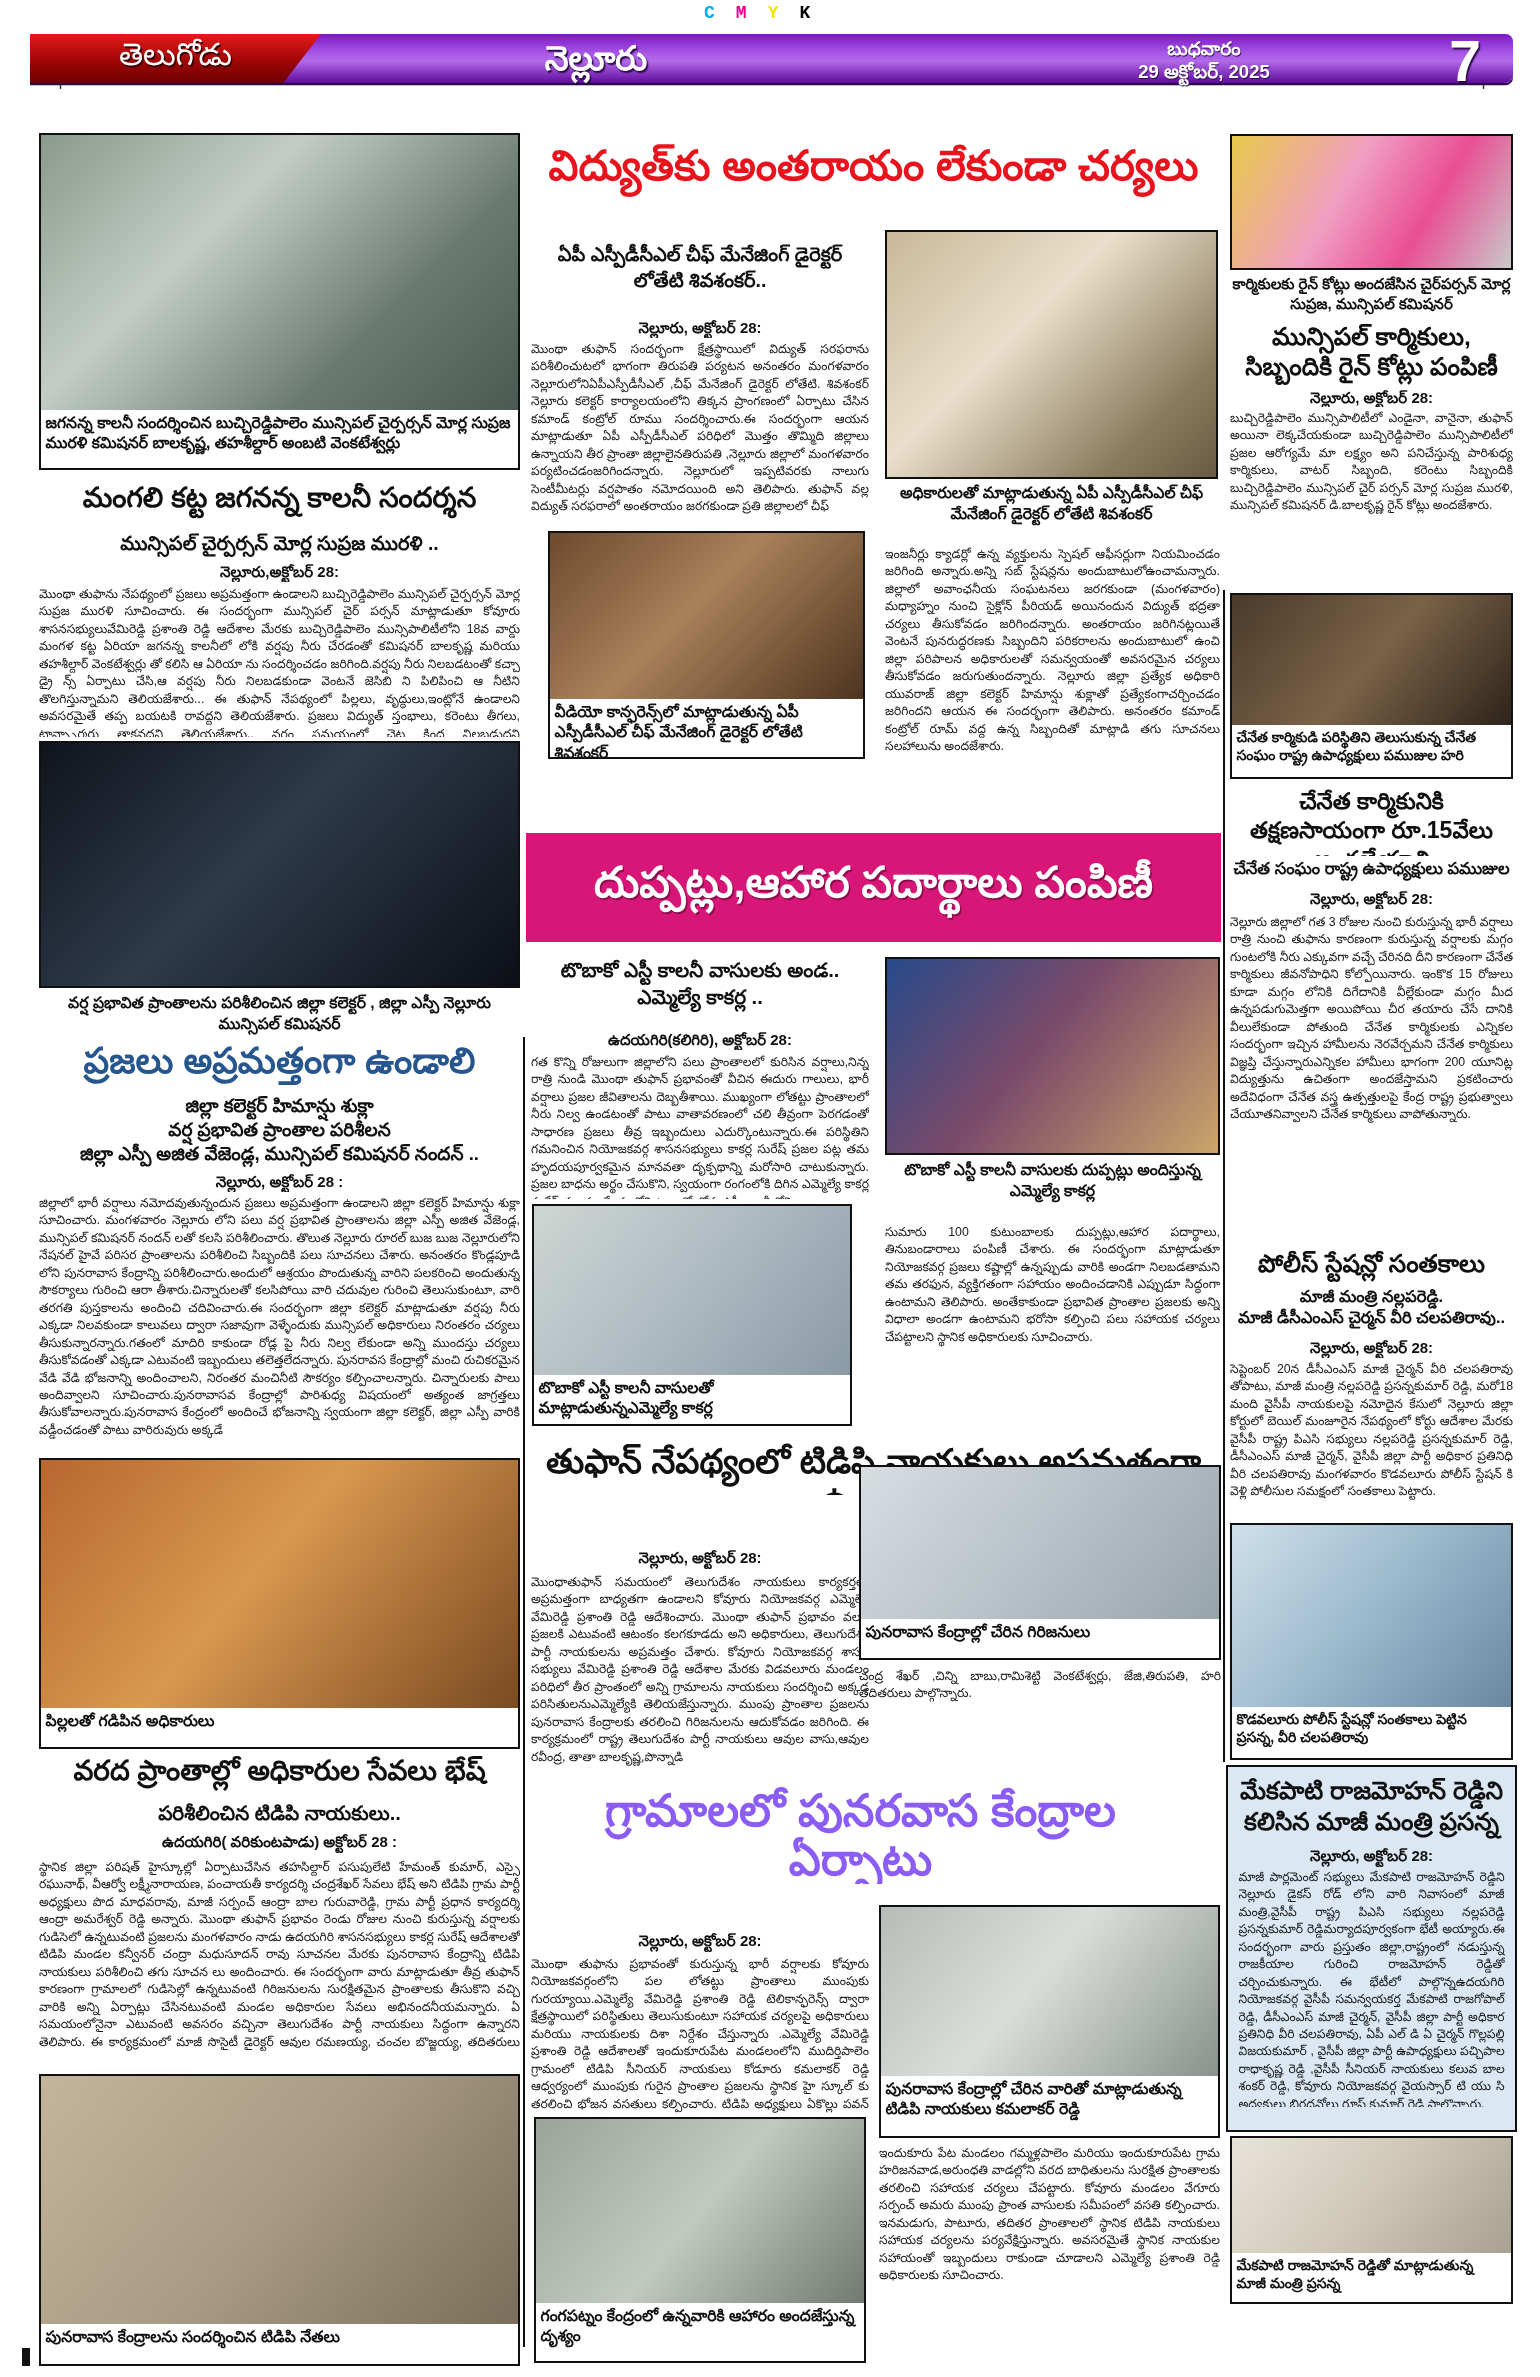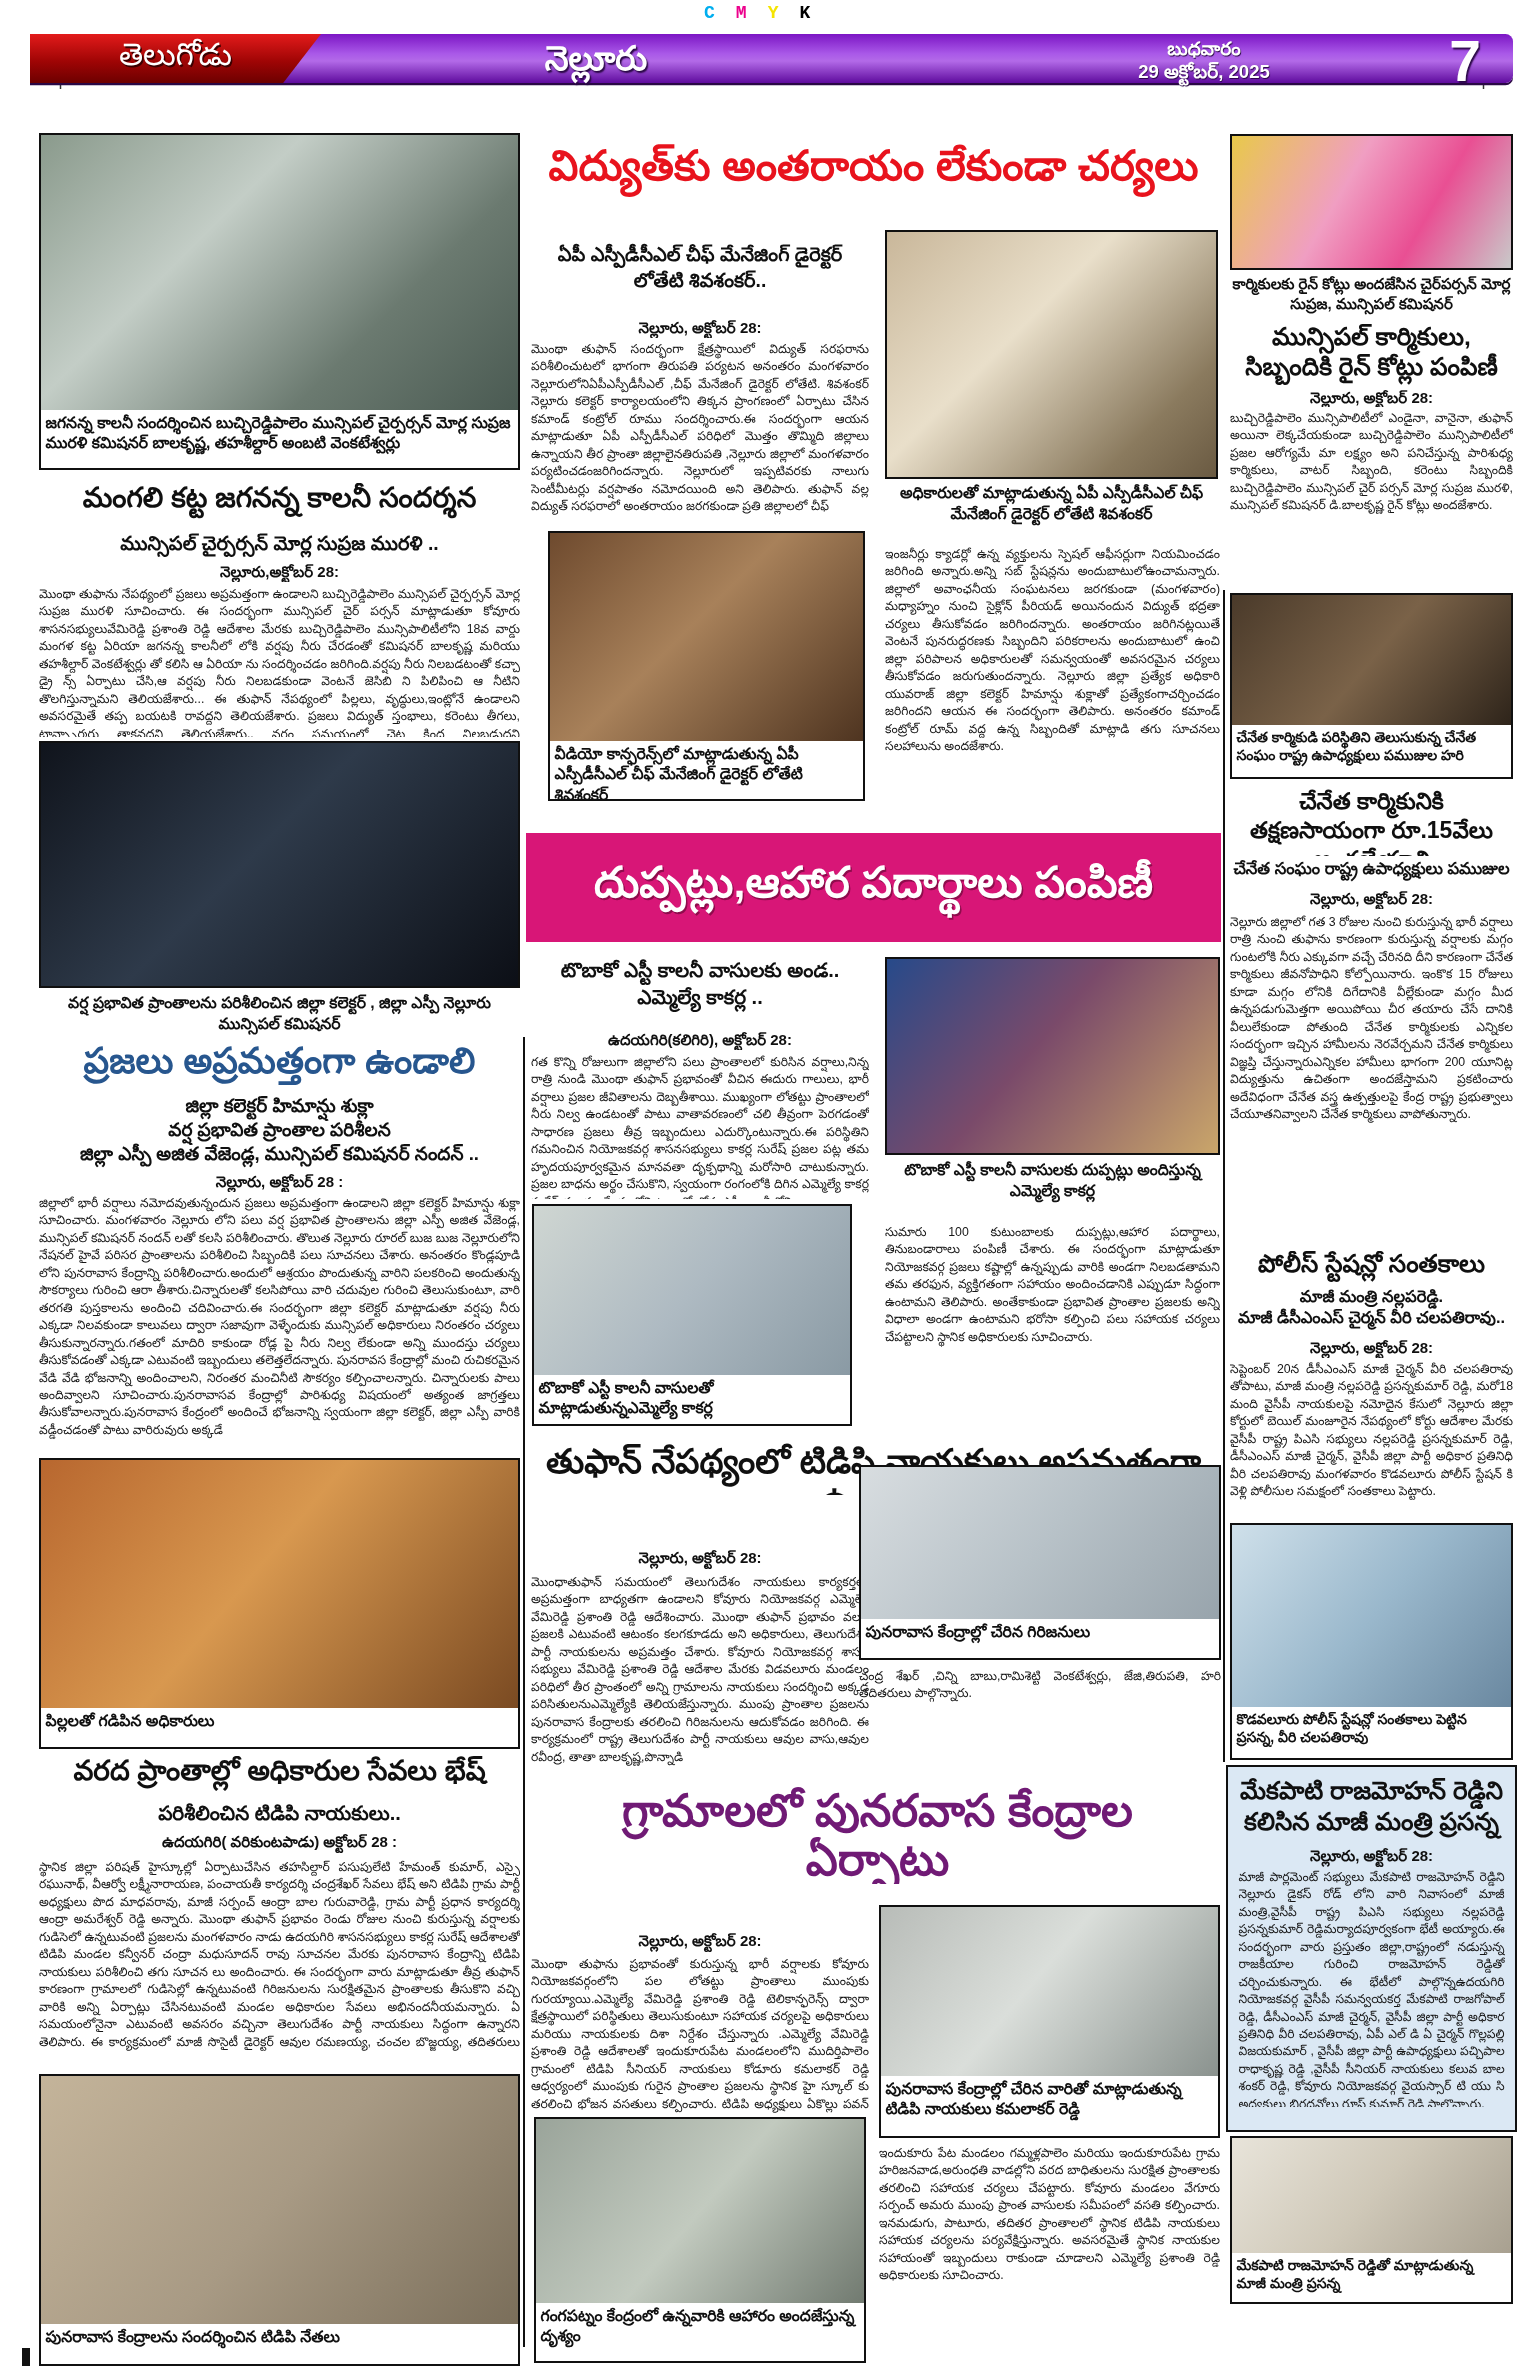--- a/index.html
+++ b/index.html
@@ -102,21 +102,21 @@
   </div>
 
   <div class="abs hl" style="left:526px;top:143px;width:695px;height:78px;font-size:42px;color:#e8131d;">విద్యుత్‌కు అంతరాయం లేకుండా చర్యలు</div>
   <div class="abs sub" style="left:531px;top:241px;width:338px;height:64px;font-size:19.4px;line-height:1.35;">ఏపీ ఎస్పీడీసీఎల్ చీఫ్ మేనేజింగ్ డైరెక్టర్
 లోతేటి శివశంకర్..</div>
   <div class="abs date" style="left:531px;top:319px;width:338px;height:19.4px;">నెల్లూరు, అక్టోబర్ 28:</div>
   <div class="abs body" style="left:531px;top:341px;width:338px;height:183px;">మొంథా తుఫాన్ సందర్భంగా క్షేత్రస్థాయిలో విద్యుత్ సరఫరాను పరిశీలించుటలో భాగంగా తిరుపతి పర్యటన అనంతరం మంగళవారం నెల్లూరులోనిఏపీఎస్పీడీసీఎల్ ,చీఫ్ మేనేజింగ్ డైరెక్టర్ లోతేటి. శివశంకర్ నెల్లూరు కలెక్టర్ కార్యాలయంలోని తిక్కన ప్రాంగణంలో ఏర్పాటు చేసిన కమాండ్ కంట్రోల్ రూము సందర్శించారు.ఈ సందర్భంగా ఆయన మాట్లాడుతూ ఏపీ ఎస్పీడీసీఎల్ పరిధిలో మొత్తం తొమ్మిది జిల్లాలు ఉన్నాయని తీర ప్రాంతా జిల్లాలైనతిరుపతి ,నెల్లూరు జిల్లాలో మంగళవారం పర్యటించడంజరిగిందన్నారు. నెల్లూరులో ఇప్పటివరకు నాలుగు సెంటీమీటర్లు వర్షపాతం నమోదయింది అని తెలిపారు. తుఫాన్ వల్ల విద్యుత్ సరఫరాలో అంతరాయం జరగకుండా ప్రతి జిల్లాలలో చీఫ్</div>
   <div class="abs pframe g-meet" style="left:885px;top:230px;width:333px;height:249px;"></div>
   <div class="abs cap" style="left:885px;top:483px;width:333px;height:57px;">అధికారులతో మాట్లాడుతున్న ఏపీ ఎస్పీడీసీఎల్ చీఫ్ మేనేజింగ్ డైరెక్టర్ లోతేటి శివశంకర్</div>
   <div class="abs body" style="left:885px;top:546px;width:335px;height:337px;">ఇంజనీర్లు క్యాడర్లో ఉన్న వ్యక్తులను స్పెషల్ ఆఫీసర్లుగా నియమించడం జరిగింది అన్నారు.అన్ని సబ్ స్టేషన్లను అందుబాటులోఉంచామన్నారు. జిల్లాలో అవాంఛనీయ సంఘటనలు జరగకుండా (మంగళవారం) మధ్యాహ్నం నుంచి సైక్లోన్ పీరియడ్ అయినందున విద్యుత్ భద్రతా చర్యలు తీసుకోవడం జరిగిందన్నారు. అంతరాయం జరిగినట్లయితే వెంటనే పునరుద్ధరణకు సిబ్బందిని పరికరాలను అందుబాటులో ఉంచి జిల్లా పరిపాలన అధికారులతో సమన్వయంతో అవసరమైన చర్యలు తీసుకోవడం జరుగుతుందన్నారు. నెల్లూరు జిల్లా ప్రత్యేక అధికారి యువరాజ్ జిల్లా కలెక్టర్ హిమాన్షు శుక్లాతో ప్రత్యేకంగాచర్చించడం జరిగిందని ఆయన ఈ సందర్భంగా తెలిపారు. అనంతరం కమాండ్ కంట్రోల్ రూమ్ వద్ద ఉన్న సిబ్బందితో మాట్లాడి తగు సూచనలు సలహాలును అందజేశారు.</div>
-  <div class="abs pbox" style="left:548px;top:531px;width:317px;height:270px;">
+  <div class="abs pbox" style="left:548px;top:531px;width:317px;height:228px;">
     <div class="ph g-video"></div>
     <div class="pcap" style="height:52px;">వీడియో కాన్ఫరెన్స్‌లో మాట్లాడుతున్న ఏపీ ఎస్పీడీసీఎల్ చీఫ్ మేనేజింగ్ డైరెక్టర్ లోతేటి శివశంకర్</div>
   </div>
 
   <div class="abs" style="left:526px;top:833px;width:695px;height:109px;background:#d81677;display:flex;align-items:center;justify-content:center;">
     <span style="color:#ffffff;font-weight:bold;font-size:43px;text-shadow:1.5px 1.5px 0 #8e0c4c;">దుప్పట్లు,ఆహార పదార్థాలు పంపిణీ</span>
   </div>
   <div class="abs sub" style="left:531px;top:957px;width:338px;height:63px;font-size:20px;line-height:1.35;">టొబాకో ఎస్టీ కాలనీ వాసులకు అండ..
 ఎమ్మెల్యే కాకర్ల ..</div>
   <div class="abs date" style="left:531px;top:1031px;width:338px;height:19.4px;">ఉదయగిరి(కలిగిరి), అక్టోబర్ 28:</div>
@@ -131,21 +131,21 @@
 
   <div class="abs hl" style="left:526px;top:1443px;width:695px;height:52px;font-size:34px;">తుఫాన్ నేపథ్యంలో టిడిపి నాయకులు అప్రమత్తంగా ఉండాలి</div>
   <div class="abs date" style="left:531px;top:1549px;width:338px;height:21px;">నెల్లూరు, అక్టోబర్ 28:</div>
   <div class="abs body" style="left:531px;top:1574px;width:338px;height:192px;">మొంధాతుఫాన్ సమయంలో తెలుగుదేశం నాయకులు కార్యకర్తలు అప్రమత్తంగా బాధ్యతగా ఉండాలని కోవూరు నియోజకవర్గ ఎమ్మెల్యే వేమిరెడ్డి ప్రశాంతి రెడ్డి ఆదేశించారు. మొంథా తుఫాన్ ప్రభావం వలన ప్రజలకి ఎటువంటి ఆటంకం కలగకూడదు అని   అధికారులు, తెలుగుదేశం పార్టీ నాయకులను అప్రమత్తం చేశారు. కోవూరు నియోజకవర్గ  శాసన సభ్యులు వేమిరెడ్డి ప్రశాంతి రెడ్డి ఆదేశాల మేరకు విడవలూరు మండలం పరిధిలో తీర ప్రాంతంలో అన్ని గ్రామాలను నాయకులు సందర్శించి అక్కడ పరిసితులనుఎమ్మెల్యేకి తెలియజేస్తున్నారు. ముంపు ప్రాంతాల ప్రజలను పునరావాస కేంద్రాలకు తరలించి గిరిజనులను ఆదుకోవడం జరిగింది. ఈ కార్యక్రమంలో రాష్ట్ర తెలుగుదేశం పార్టీ నాయకులు ఆవుల వాసు,ఆవుల రవీంద్ర, తాతా బాలకృష్ణ,పొన్నాడి</div>
   <div class="abs pbox" style="left:859px;top:1465px;width:362px;height:195px;">
     <div class="ph g-girij"></div>
     <div class="pcap" style="height:33px;">పునరావాస కేంద్రాల్లో చేరిన గిరిజనులు</div>
   </div>
   <div class="abs body" style="left:859px;top:1668px;width:362px;height:48px;">చంద్ర శేఖర్ ,చిన్ని బాబు,రామిశెట్టి వెంకటేశ్వర్లు, జేజి,తిరుపతి, హరి తదితరులు పాల్గొన్నారు.</div>
 
-  <div class="abs hl" style="left:546px;top:1787px;width:663px;height:97px;font-size:45px;color:#701a75;">గ్రామాలలో పునరవాస కేంద్రాల ఏర్పాటు</div>
+  <div class="abs hl" style="left:529px;top:1787px;width:663px;height:97px;font-size:45px;color:#8b5cf6;">గ్రామాలలో పునరవాస కేంద్రాల ఏర్పాటు</div>
   <div class="abs date" style="left:531px;top:1932px;width:338px;height:21px;">నెల్లూరు, అక్టోబర్ 28:</div>
   <div class="abs body" style="left:531px;top:1956px;width:338px;height:157px;">మొంథా తుఫాను ప్రభావంతో కురుస్తున్న భారీ వర్షాలకు కోవూరు నియోజకవర్గంలోని పల లోతట్టు ప్రాంతాలు ముంపుకు గురయ్యాయి.ఎమ్మెల్యే వేమిరెడ్డి ప్రశాంతి రెడ్డి టెలికాన్ఫరెన్స్ ద్వారా క్షేత్రస్థాయిలో పరిస్థితులు తెలుసుకుంటూ సహాయక చర్యలపై అధికారులు మరియు నాయకులకు దిశా నిర్దేశం చేస్తున్నారు .ఎమ్మెల్యే వేమిరెడ్డి ప్రశాంతి రెడ్డి ఆదేశాలతో ఇందుకూరుపేట మండలంలోని ముదిర్తిపాలెం గ్రామంలో టిడిపి సీనియర్ నాయకులు కోడూరు కమలాకర్ రెడ్డి ఆధ్వర్యంలో ముంపుకు గురైన ప్రాంతాల ప్రజలను స్థానిక హై స్కూల్ కు తరలించి భోజన వసతులు కల్పించారు. టిడిపి అధ్యక్షులు ఏకొల్లు పవన్ కుమార్ రెడ్డి,దాసరి విజయ్ కుమార్ స్థానిక అధికారులతో కలిసి భారీ వర్షాన్ని సైతం లెక్క చేయకుండా</div>
   <div class="abs pbox" style="left:879px;top:1905px;width:341px;height:233px;">
     <div class="ph g-cap"></div>
     <div class="pcap" style="height:54px;">పునరావాస కేంద్రాల్లో చేరిన వారితో మాట్లాడుతున్న టిడిపి నాయకులు కమలాకర్ రెడ్డి</div>
   </div>
   <div class="abs body" style="left:879px;top:2145px;width:341px;height:183px;">ఇందుకూరు పేట మండలం గమ్మళ్లపాలెం మరియు ఇందుకూరుపేట గ్రామ హరిజనవాడ,అరుంధతి వాడల్లోని వరద బాధితులను సురక్షిత ప్రాంతాలకు తరలించి సహాయక చర్యలు చేపట్టారు. కోవూరు మండలం వేగూరు సర్పంచ్ అమరు ముంపు ప్రాంత వాసులకు సమీపంలో వసతి కల్పించారు. ఇనమడుగు, పాటూరు, తదితర ప్రాంతాలలో స్థానిక టిడిపి నాయకులు సహాయక చర్యలను పర్యవేక్షిస్తున్నారు. అవసరమైతే స్థానిక నాయకుల సహాయంతో ఇబ్బందులు రాకుండా చూడాలని ఎమ్మెల్యే ప్రశాంతి రెడ్డి అధికారులకు సూచించారు.</div>
   <div class="abs pbox" style="left:534px;top:2117px;width:332px;height:246px;">
     <div class="ph g-food"></div>
     <div class="pcap" style="height:52px;">గంగపట్నం కేంద్రంలో ఉన్నవారికి ఆహారం అందజేస్తున్న దృశ్యం</div>

